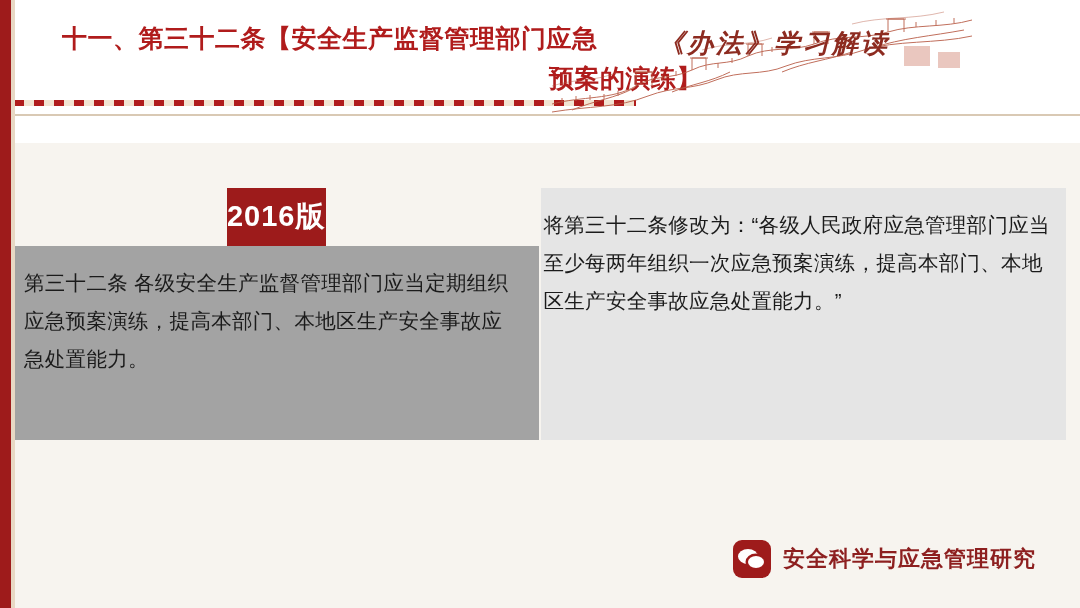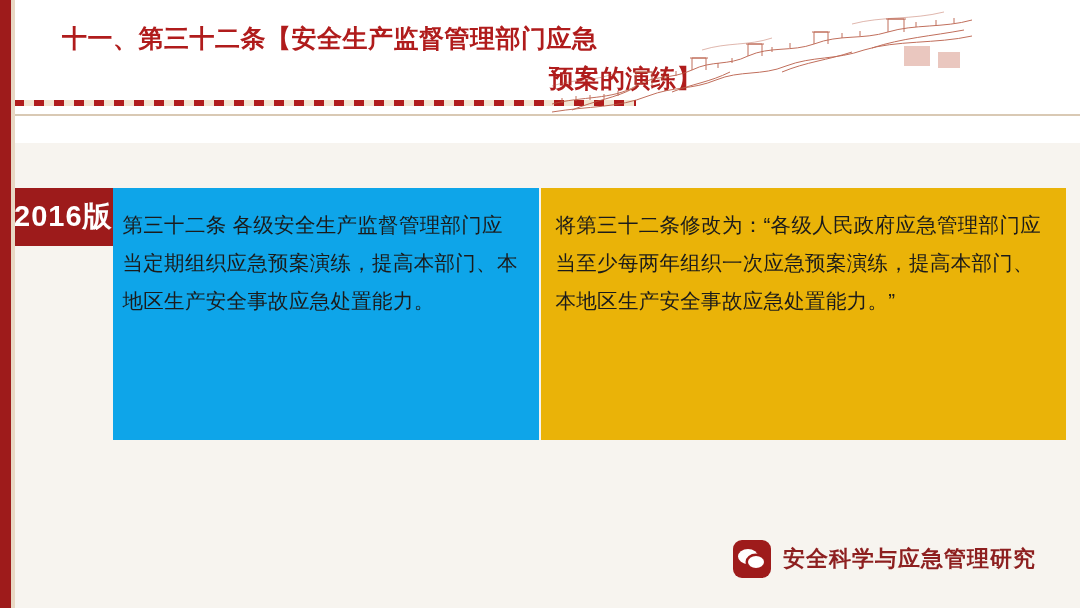--- a/index.html
+++ b/index.html
@@ -131,21 +131,22 @@
     position: absolute;
     left: 14px;
     top: 188px;
     width: 1052px;
     height: 252px;
     display: flex;
   }
   .col {
     width: 526px;
     display: flex;
-    flex-direction: row;
+    flex-direction: column;
+    align-items: center;
   }
   .col-left { }
   .col-right { }
 
   .col-head {
     height: 58px;
     background: #9d1b1b;
     color: #ffffff;
     font-size: 29px;
     font-weight: bold;
@@ -164,25 +165,25 @@
 
   .col-body {
     flex: 1;
     padding: 18px 16px 10px 10px;
     font-size: 20.5px;
     line-height: 38px;
     color: #1b1b1b;
     letter-spacing: 0.3px;
   }
   .col-body.left {
-    background: #0ea5e9;
+    background: #a3a3a3;
   }
   .col-body.right {
-    background: #eab308;
-    padding-left: 14px;
+    background: #e5e5e5;
+    padding-left: 2px;
     text-indent: 0;
   }
   .col-body p {
     margin: 0;
   }
 
   
   .footer-mark {
     position: absolute;
     right: 44px;
@@ -270,20 +271,21 @@
           <path d="M150 50 C 176 42, 196 46, 220 38" opacity="0.5"></path>
           <path d="M300 24 C 330 16, 360 20, 392 12" opacity="0.5"></path>
         </g>
         <g fill="#c4604a" opacity="0.35">
           <rect x="352" y="46" width="26" height="20"></rect>
           <rect x="386" y="52" width="22" height="16"></rect>
         </g>
       </svg>
     </div>
 
+    <div class="deco-title">《办法》学习解读</div>
 
     <div class="header-underline"></div>
   </div>
 
   <div class="body-panel"></div>
 
   <div class="table">
 
     <div class="col col-left">
       <div class="col-head">2016版</div>

